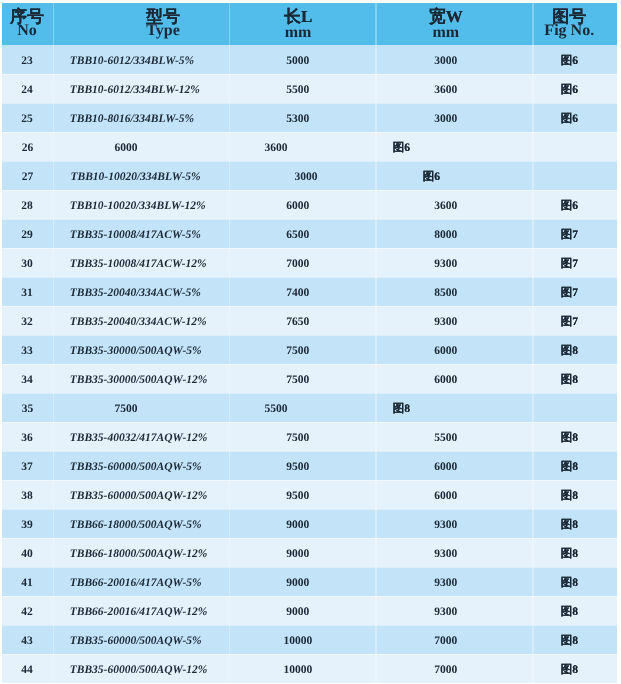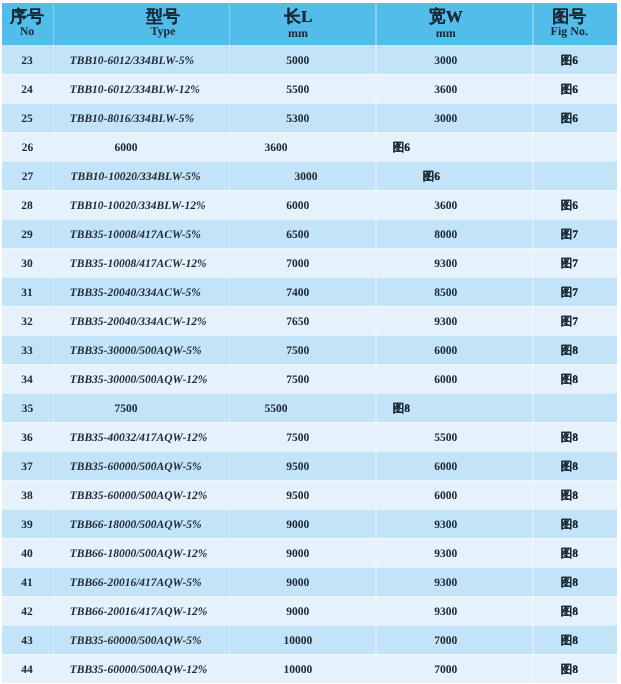--- a/index.html
+++ b/index.html
@@ -7,21 +7,21 @@
   body { width:621px; height:684px; overflow:hidden; background:#ffffff;
          font-family:"Liberation Serif", serif; color:#1b2835;
          -webkit-font-smoothing:antialiased;
          text-rendering:geometricPrecision; }
   .table { position:absolute; left:2px; top:2.7px; width:615px; }
   .header { display:flex; height:42px; background:#52bdea; }
   .hcell { display:flex; flex-direction:column; align-items:center; justify-content:center;
             box-sizing:border-box; }
   .hcn { font-size:17px; font-weight:bold; line-height:15px; letter-spacing:0px;
           text-shadow:0 0 0.35px #1b2835; transform:translateZ(0); }
-  .hsub { font-size:12px; font-weight:bold; line-height:14px; transform:translateZ(0); }
+  .hsub { font-size:16px; font-weight:bold; line-height:14px; transform:translateZ(0); }
   .hsub.unit { transform:translate3d(0,1.5px,0); }
   .row { display:flex; height:29px; align-items:center; }
   .odd { background:#c3e4f8; }
   .even { background:#e5f1fb; }
   .cell { text-align:center; font-size:11.5px; font-weight:bold; box-sizing:border-box;
            line-height:29px; height:29px; transform:translate3d(0,1.5px,0); }
   .c0 { width:50.8px; }
   .c1 { width:176.2px;padding-left:48px; }
   .c2 { width:146.2px; }
   .c3 { width:154px; }

